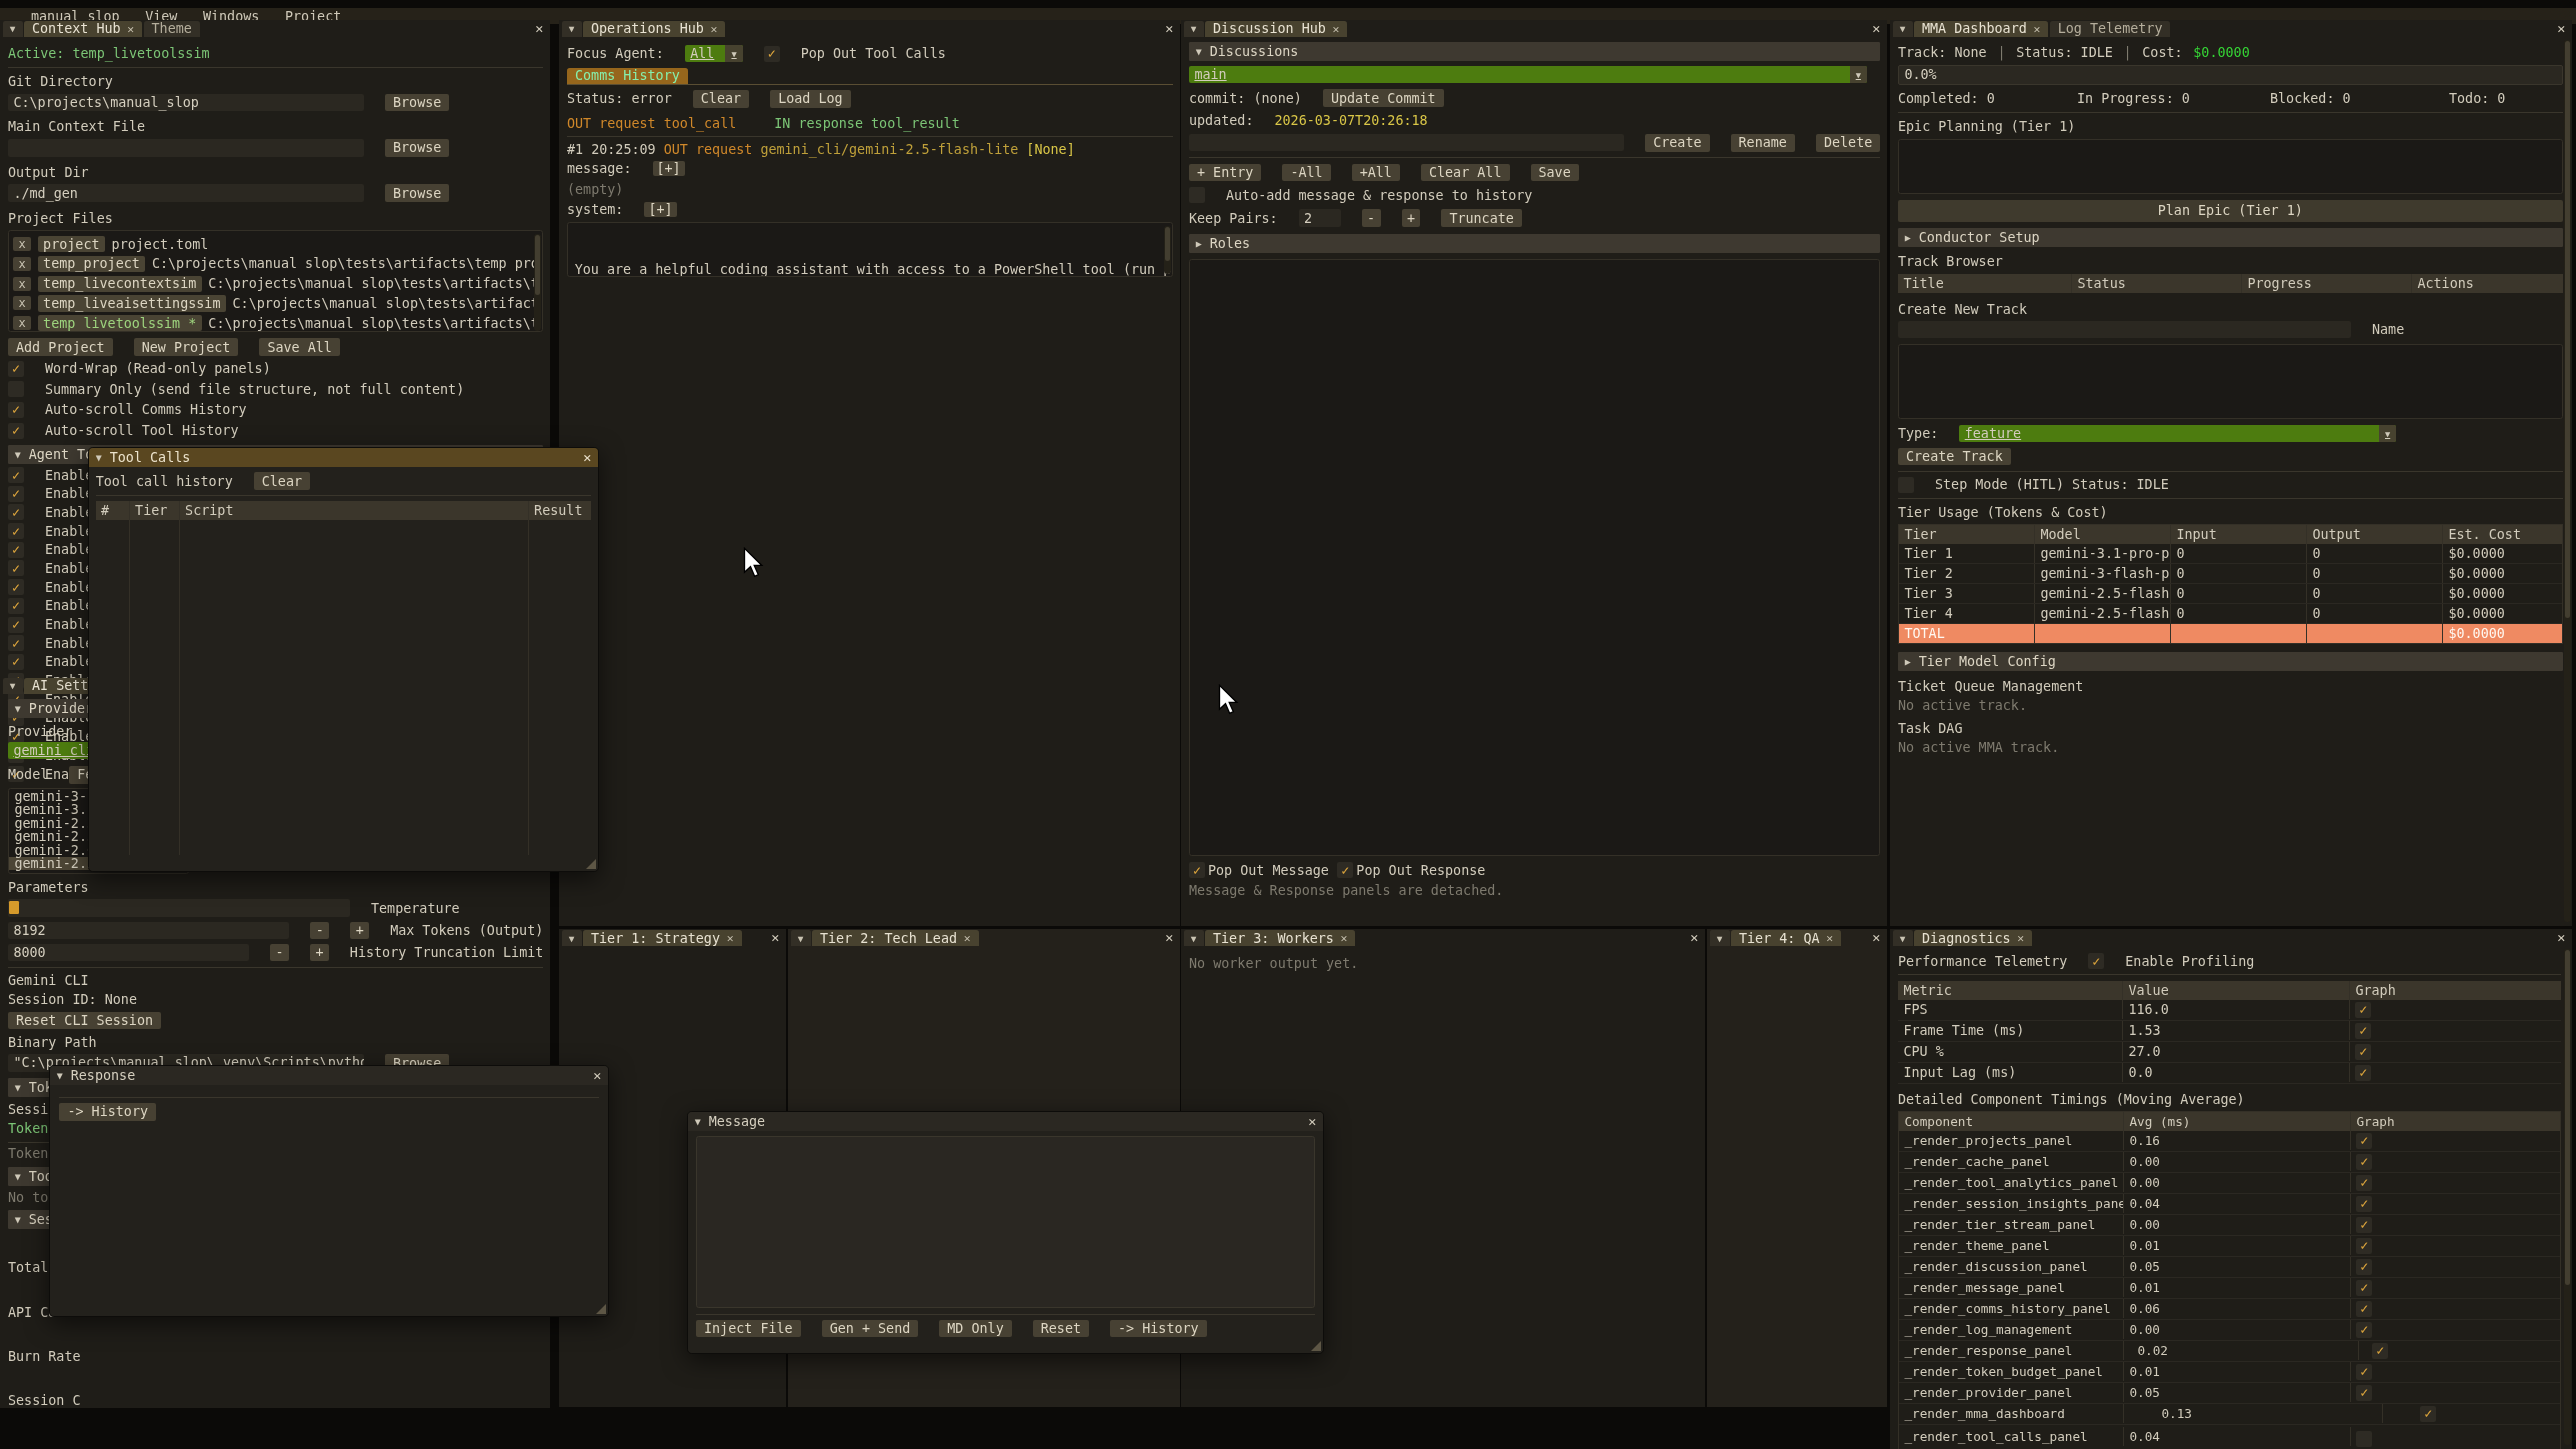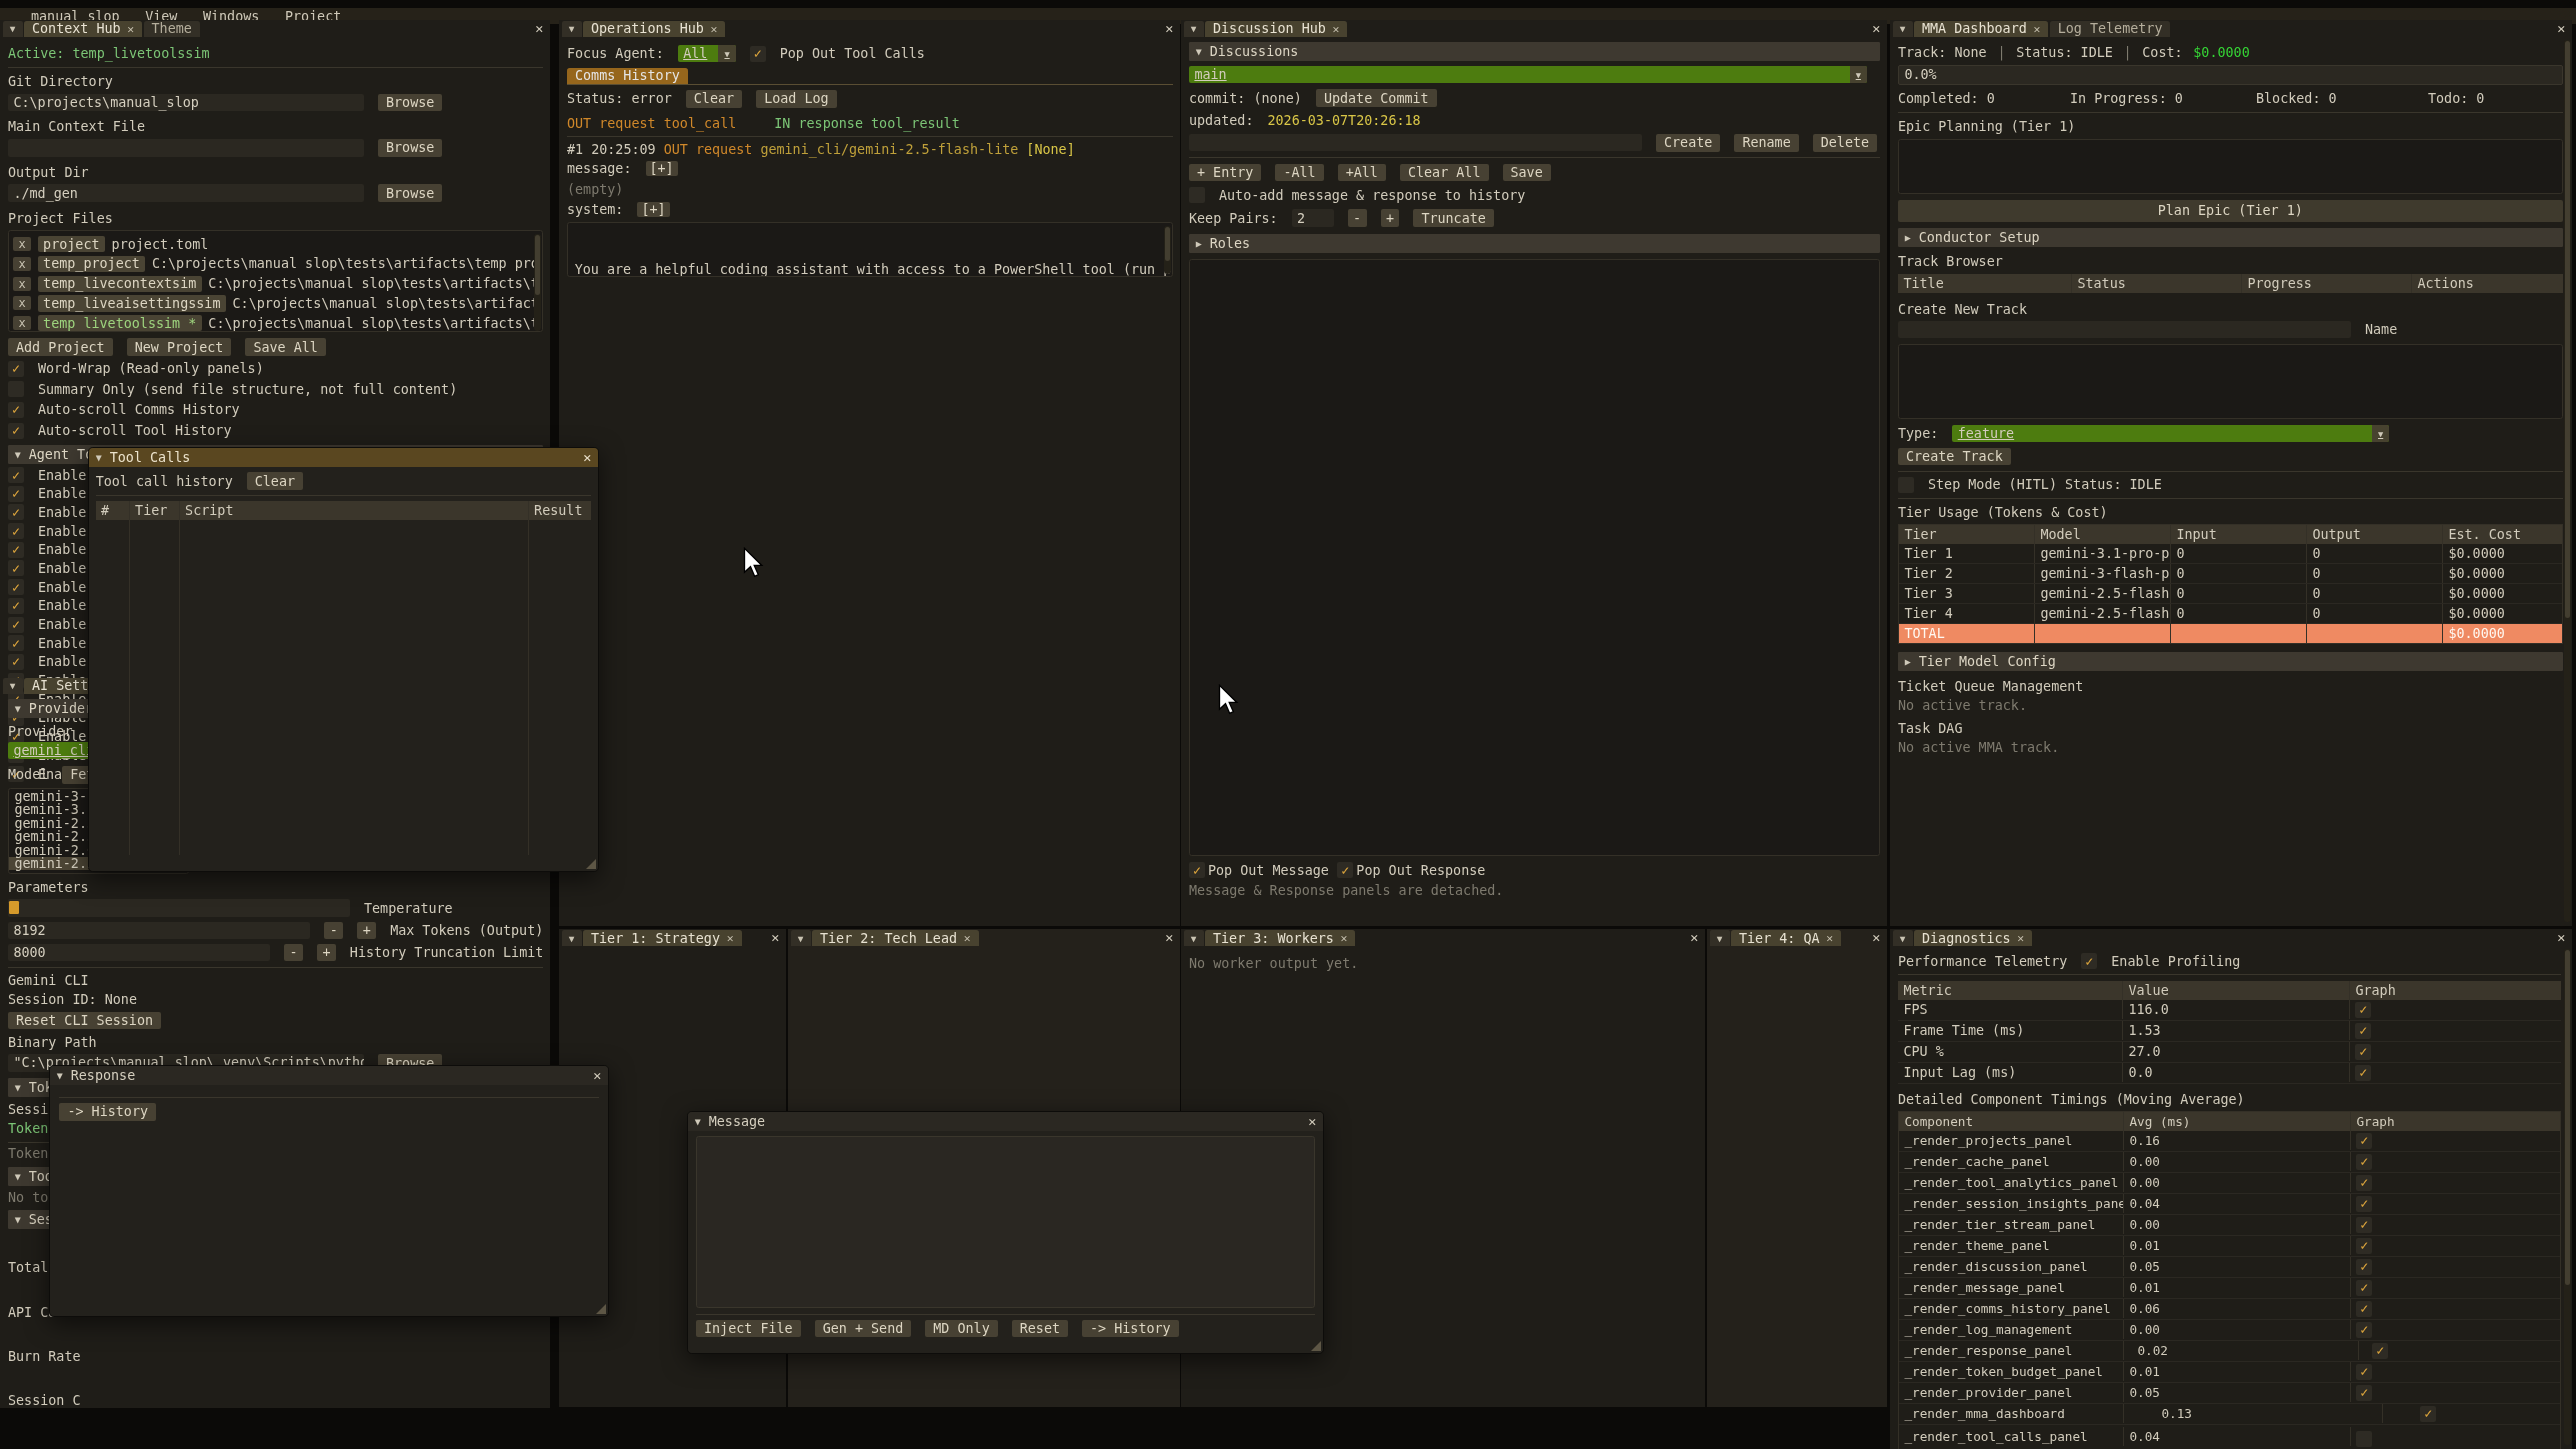--- a/index.html
+++ b/index.html
@@ -16,21 +16,21 @@
   .dockbtn { width:20px; height:16px; background:#332f26; color:#c9c3b2; display:flex; align-items:center; justify-content:center;
              font-size:9.4px; border-radius:2px 2px 0 0; }
   .tab { height:16px; padding:0 8px; display:flex; align-items:center; gap:6.7px; background:#332f26; color:#b5ae9c;
          border-radius:2.7px 2.7px 0 0; white-space:nowrap; }
   .tab.active { background:#48422f; color:#e8e2d2; }
   .tab .x { font-size:11.4px; color:#c9c3b2; }
   .panelclose { position:absolute; right:6.7px; top:1.3px; color:#d5cfbf; font-size:13.4px; }
   .content { position:relative; padding:5.4px 6.7px 0 8px; }
 
   
-  .row { display:flex; align-items:center; gap:14px; margin-top:4.7px; }
+  .row { display:flex; align-items:center; gap:21px; margin-top:4.7px; }
   .lbl { white-space:nowrap; }
   .muted { color:#7e7a6e; }
   .green { color:#7cc576; }
   .bgreen { color:#35d435; }
   .orange { color:#d0882a; }
   .gold { color:#bfa03a; }
   .yellow { color:#d9c647; }
   .btn { background:#474133; color:#ddd6c3; padding:1.3px 8px; border-radius:2px; white-space:nowrap; display:inline-block; }
   .btn.sq { padding:1.3px 5.4px; }
   .inp { background:#2b2821; border-radius:2px; padding:0.7px 5.4px; height:17.4px; display:flex; align-items:center;
@@ -352,21 +352,21 @@
       <div class="row" style="margin-top:2.7px;">
         <span class="lbl">Focus Agent:</span>
         <span class="combo" style="width:58px;">
           <span>All</span>
           <span class="ar">▼</span>
         </span>
         <span class="chk on"></span>
         <span>Pop Out Tool Calls</span>
       </div>
       <div style="margin-top:5.4px;border-bottom:0.7px solid #5a4e33;padding-bottom:0;">
-        <span class="tab" style="background:#96661c;color:#e5e5e5;display:inline-flex;">
+        <span class="tab" style="background:#96661c;color:#86efac;display:inline-flex;">
           <span>Comms History</span>
         </span>
       </div>
       <div class="row" style="margin-top:5.4px;">
         <span>Status: error</span>
         <span class="btn">Clear</span>
         <span class="btn">Load Log</span>
       </div>
       <div class="row" style="margin-top:8px;gap:38px;">
         <span class="orange">OUT request tool_call</span>

